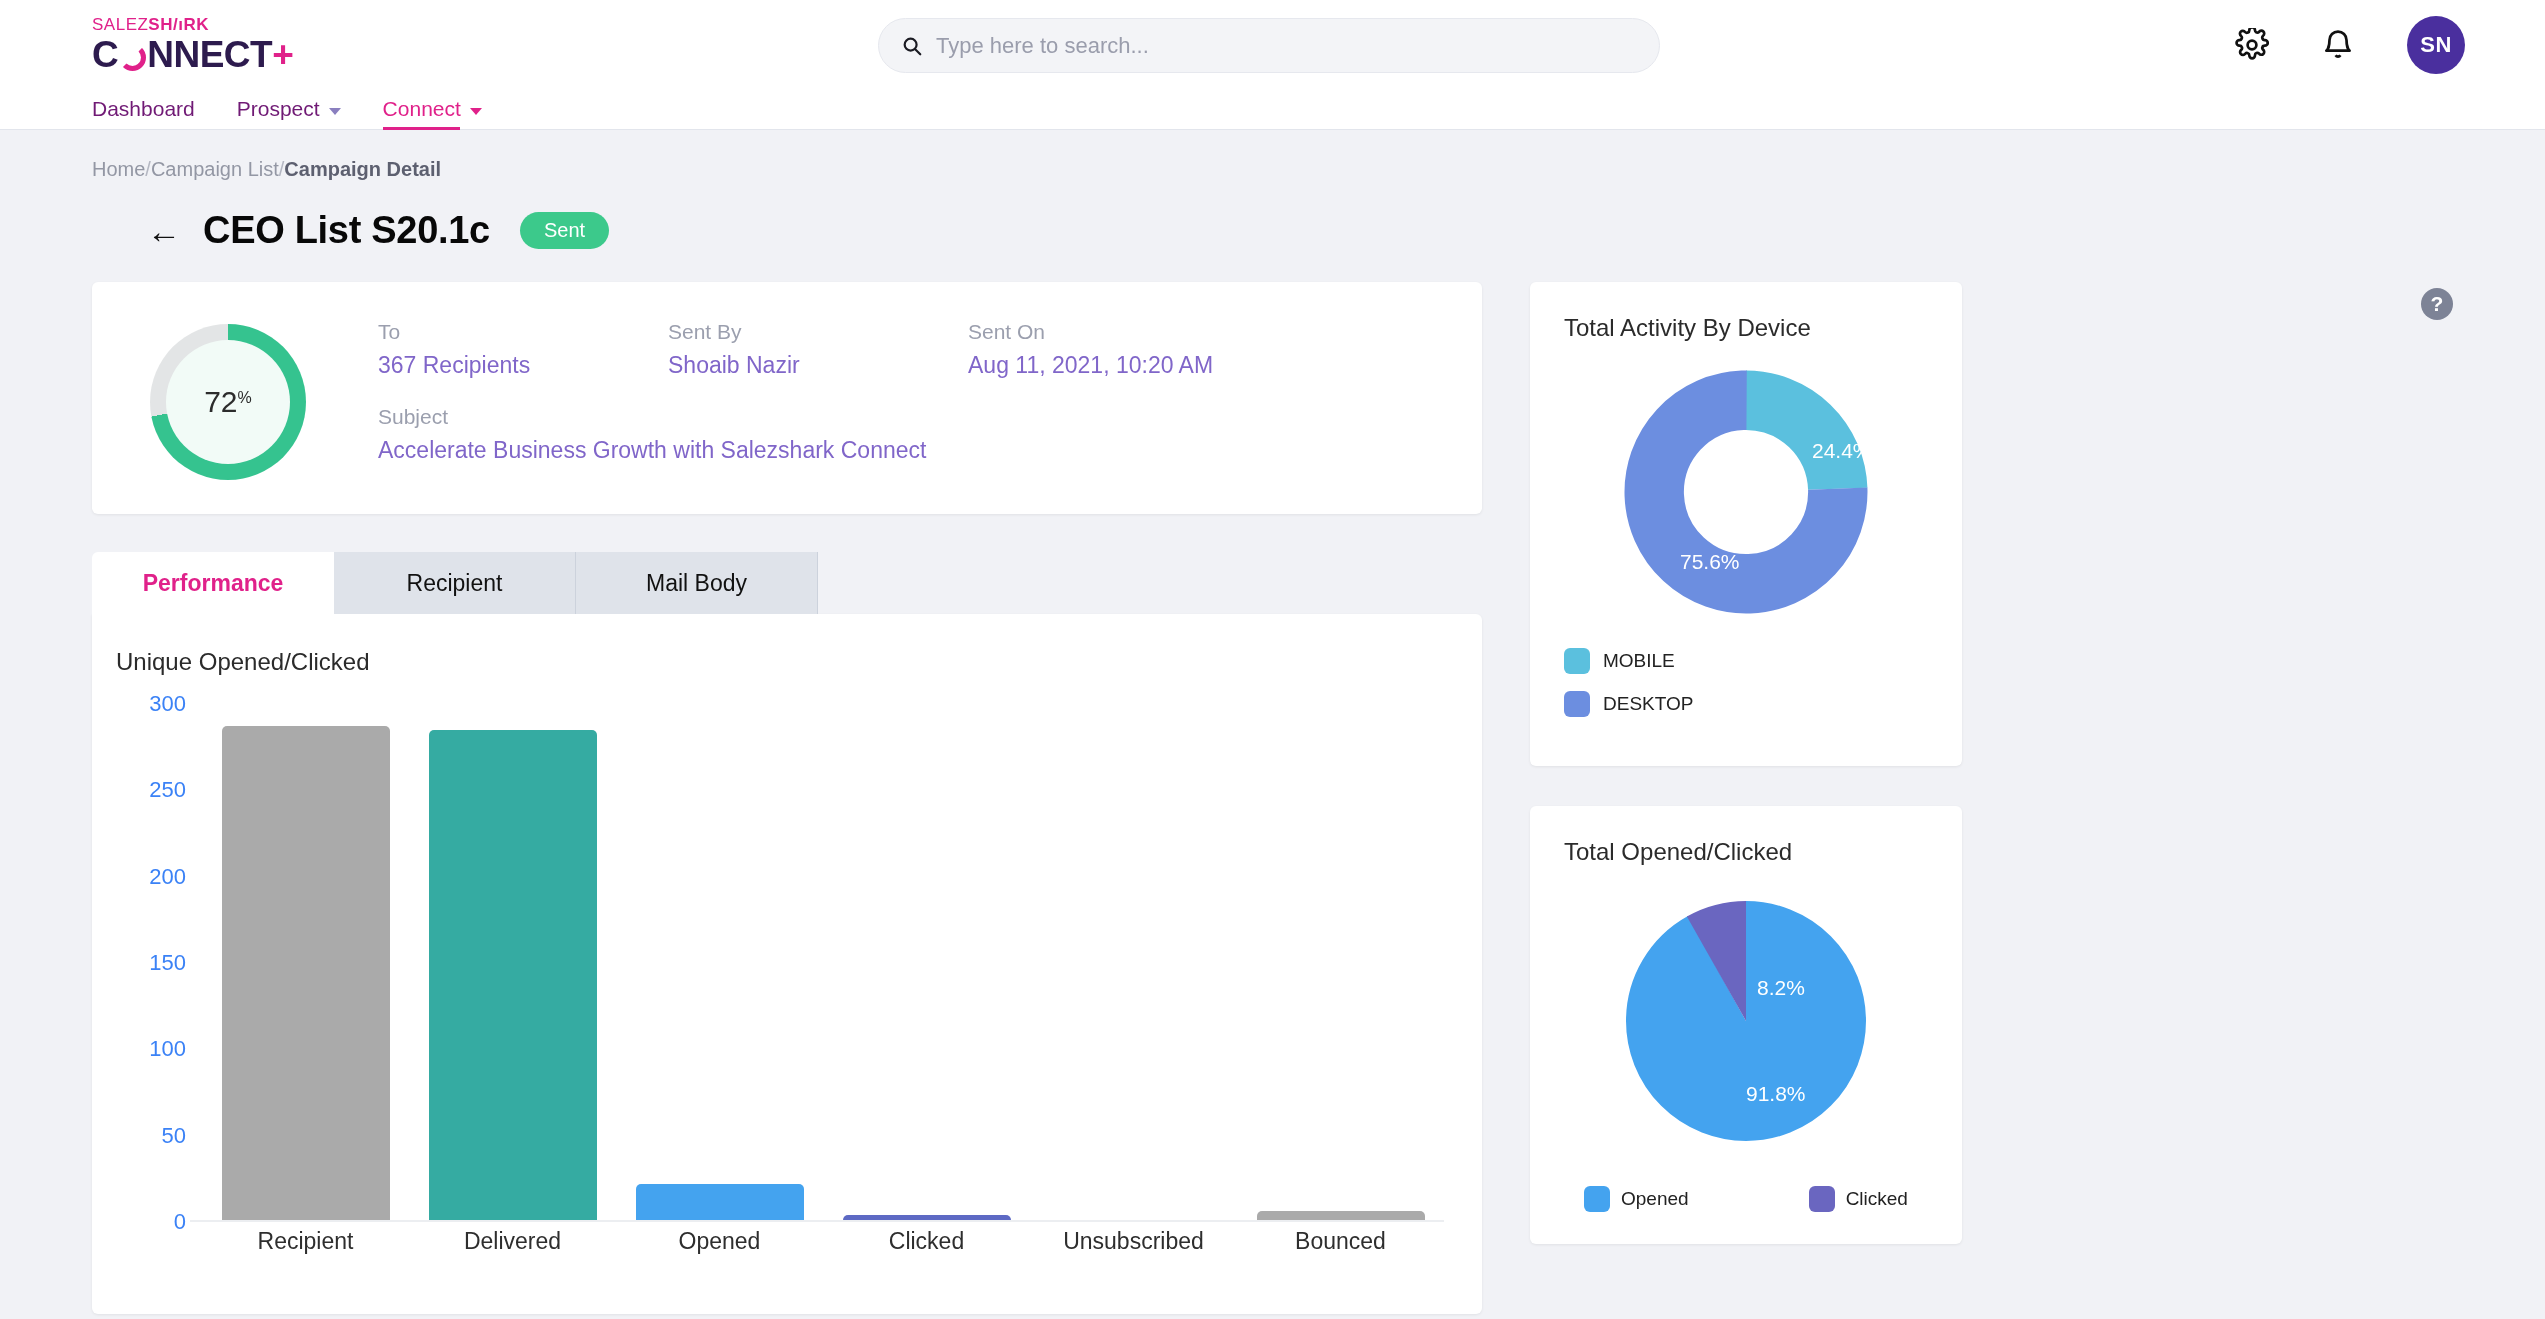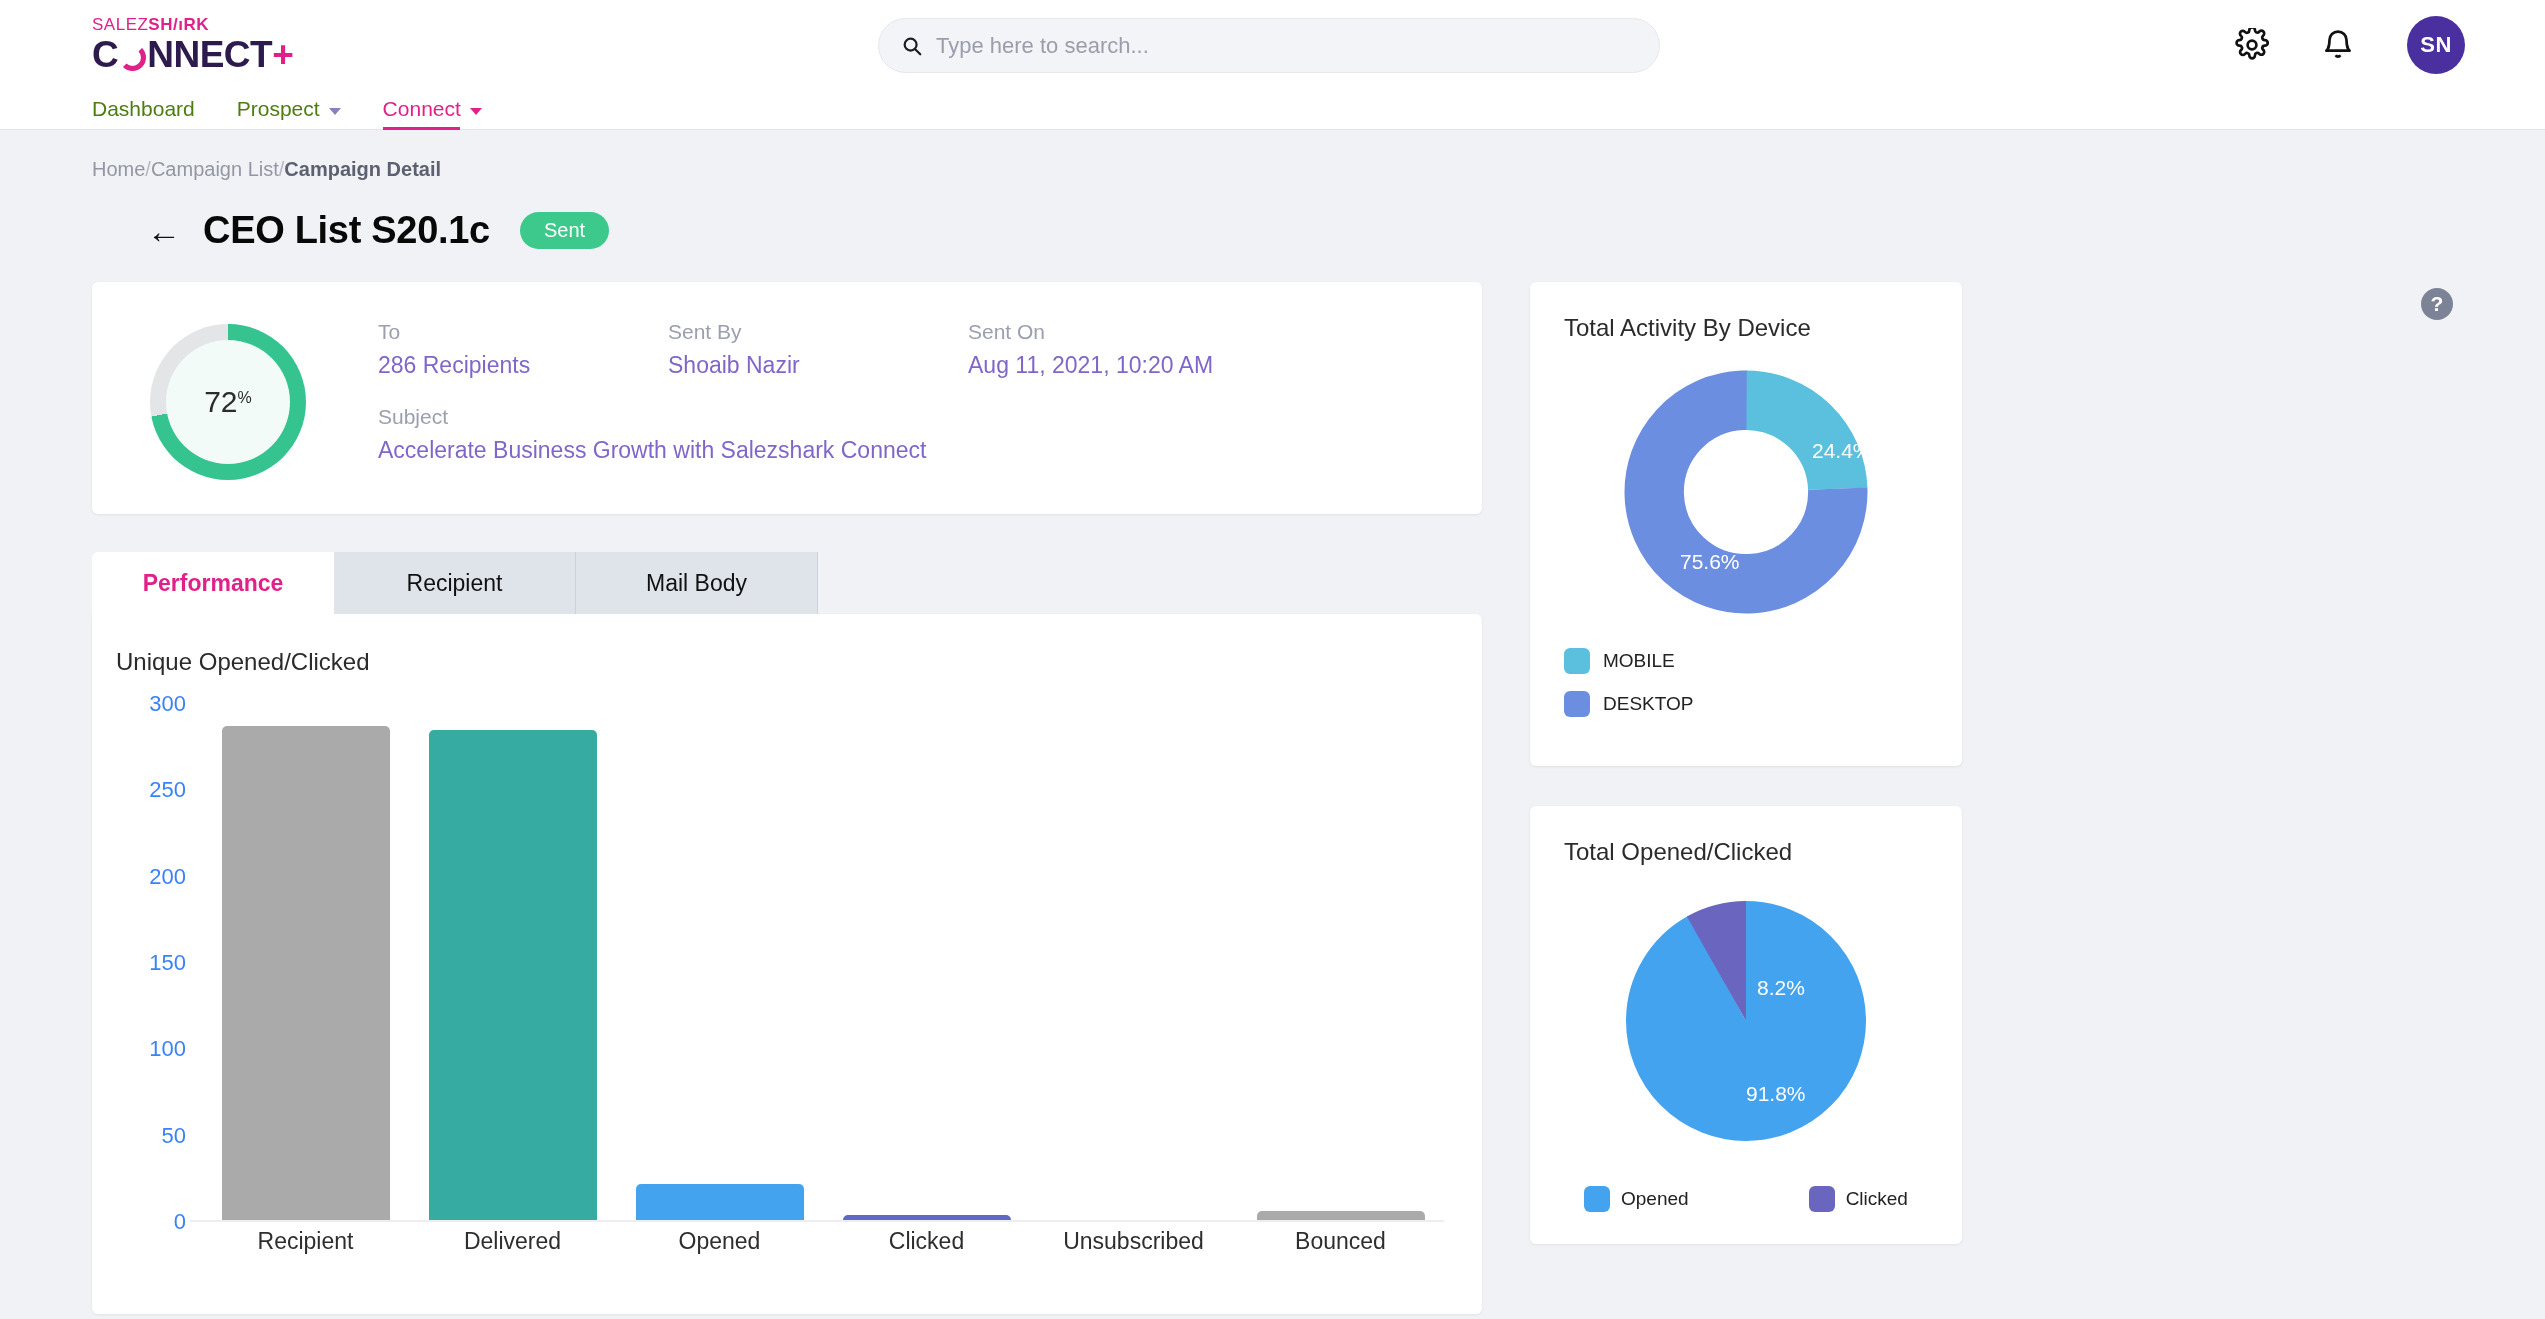--- a/index.html
+++ b/index.html
@@ -67,21 +67,21 @@
   }
 
   
   .navbar {
     height: 40px; background: #fff;
     border-bottom: 1px solid #e2e5ec;
     display: flex; align-items: flex-end; padding-left: 92px;
     gap: 42px;
   }
   .nav-item {
-    font-size: 21px; color: #4d7c0f; font-weight: 400;
+    font-size: 21px; color: #701a75; font-weight: 400;
     padding-bottom: 8px; display: flex; align-items: center; gap: 9px;
     cursor: pointer; position: relative;
   }
   .nav-item.active { color: #e0218a; }
   .nav-item.active::after {
     content: ""; position: absolute; left: 0; right: 22px; bottom: -1px;
     height: 3px; background: #e0218a;
   }
   .caret {
     width: 0; height: 0; border-left: 6px solid transparent;
@@ -288,21 +288,21 @@
         <div class="donut-pct">
           <div class="ring">
             <div class="hole">
               <div class="val"><span>72</span><sup>%</sup></div>
             </div>
           </div>
         </div>
         <div class="fields">
           <div class="field f-to">
             <div class="f-label">To</div>
-            <div class="f-value link">286 Recipients</div>
+            <div class="f-value link">367 Recipients</div>
           </div>
           <div class="field f-by">
             <div class="f-label">Sent By</div>
             <div class="f-value">Shoaib Nazir</div>
           </div>
           <div class="field f-on">
             <div class="f-label">Sent On</div>
             <div class="f-value">Aug 11, 2021, 10:20 AM</div>
           </div>
           <div class="field f-sub">

